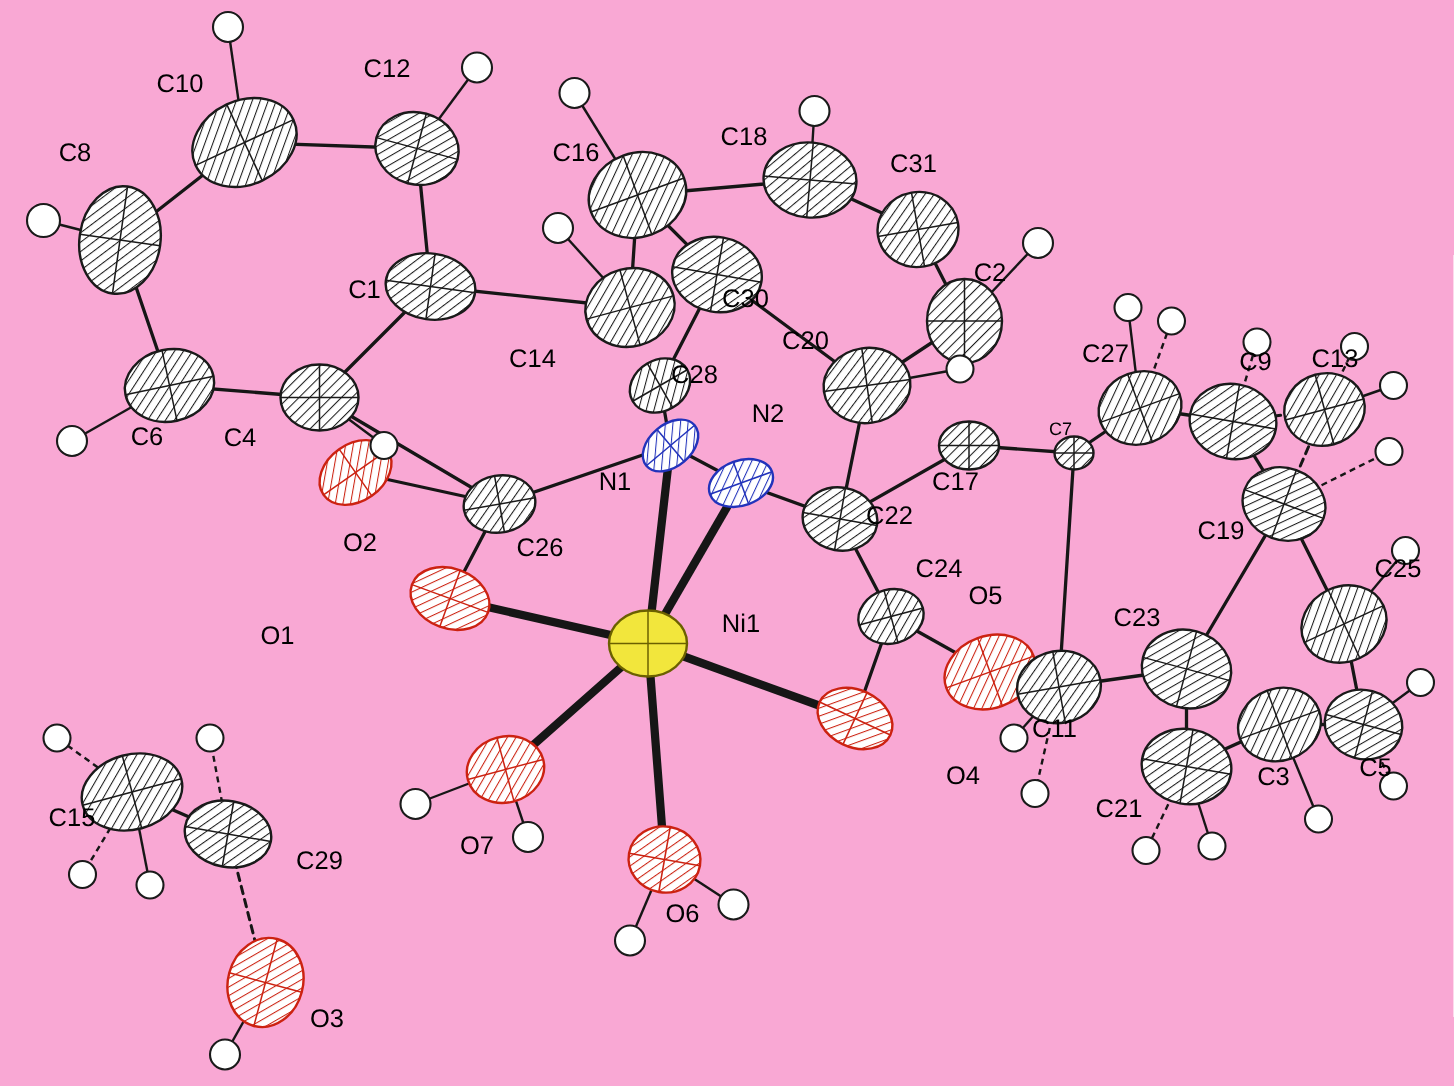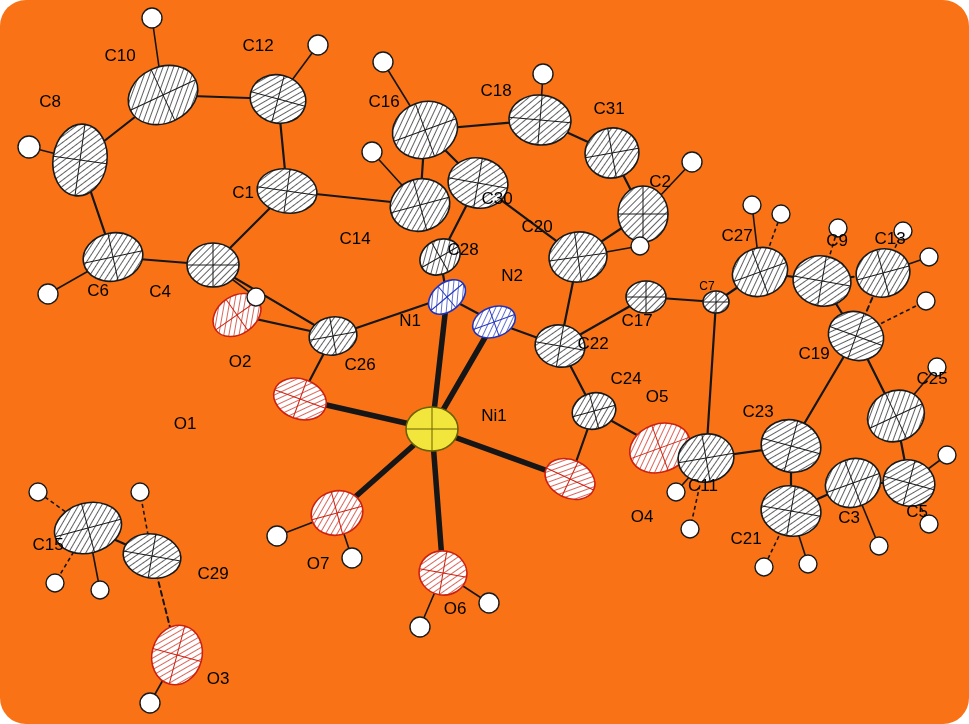--- a/index.html
+++ b/index.html
@@ -1,19 +1,18 @@
 <!DOCTYPE html>
 <html><head>
 <meta charset="utf-8">
 <style>
   html,body{margin:0;padding:0;background:#ffffff;}
   #stage{
-    position:relative;width:969px;height:724px;background:#f97316;overflow:hidden;
+    position:relative;width:969px;height:724px;background:#f9a8d4;overflow:hidden;
     font-family:"Liberation Sans",sans-serif;
-    border-radius:26px;
   }
   svg{display:block;}
   text.atom-label{
     font-family:"Liberation Sans",sans-serif;
     fill:#000000;
   }
 </style>
 </head>
 <body>
 

